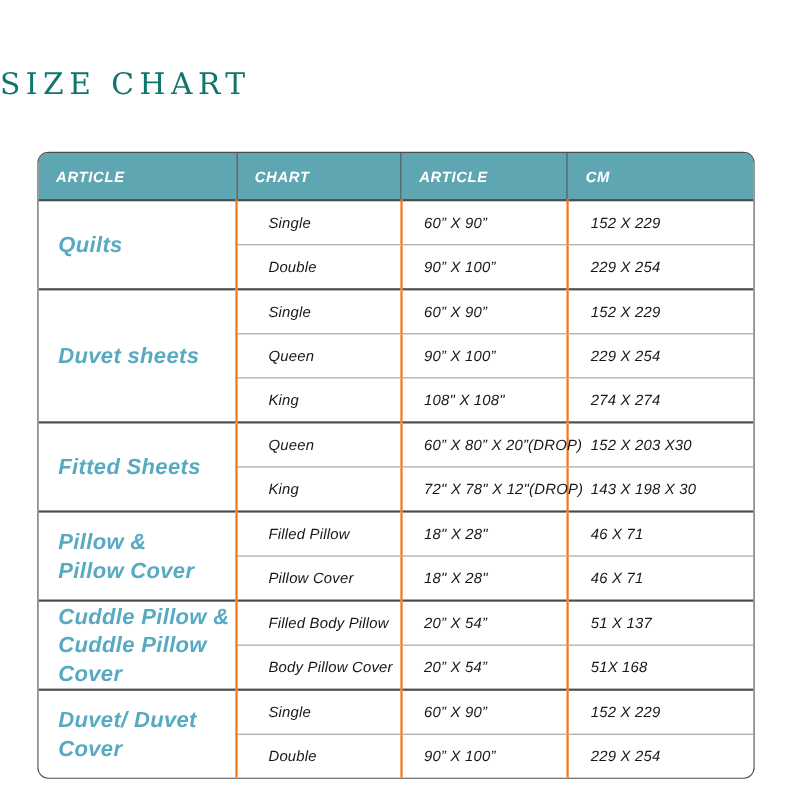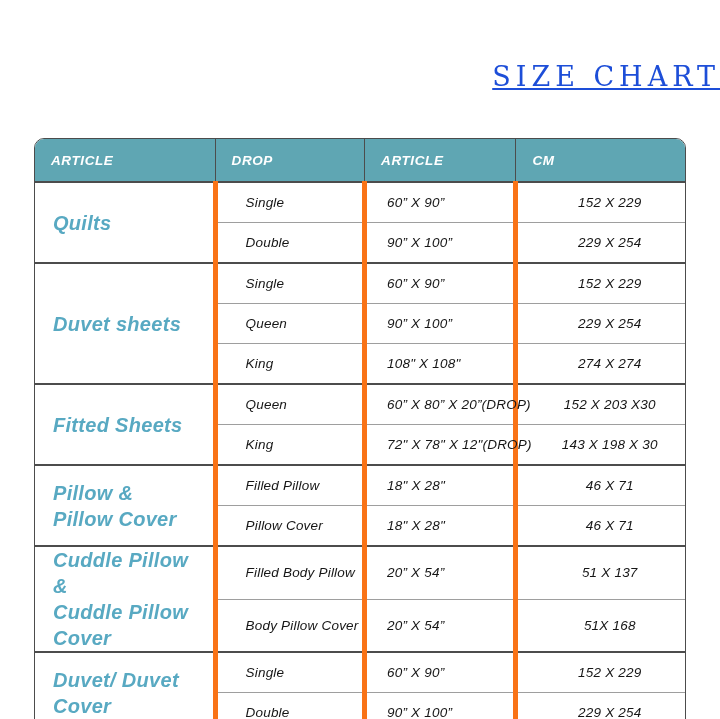--- a/index.html
+++ b/index.html
@@ -10,29 +10,28 @@
   .page {
     width: 720px;
     height: 719px;
     background: #ffffff;
     font-family: "Liberation Sans", sans-serif;
     box-sizing: border-box;
     padding-top: 60px;
     overflow: hidden;
   }
   .title {
-    text-align: right;
+    text-align: left;
     font-family: "DejaVu Serif", serif;
     font-size: 27px;
     letter-spacing: 5px;
-    color: #1d4ed8;
+    color: #0f766e;
     font-weight: 500;
     height: 34px;
     line-height: 34px;
-    text-decoration: underline;
   }
   .table-wrap {
     width: 650px;
     margin: 44px auto 0 auto;
     border: 1.5px solid #4c4c4c;
     border-radius: 10px;
     overflow: hidden;
     background: #ffffff;
   }
   table.size-chart {
@@ -56,27 +55,27 @@
     font-size: 13.5px;
     letter-spacing: 0.6px;
     border-right: 1px solid #4c4c4c;
   }
   th:last-child { border-right: none; }
 
   td {
     height: 39px;
     font-size: 13.5px;
     color: #161616;
-    border-right: 5px solid #f97316;
+    border-right: 2px solid #f97316;
     padding: 0 4px 0 20px;
     vertical-align: middle;
     letter-spacing: 0.2px;
     white-space: nowrap;
   }
-  td:last-child { border-right: none; text-align: center; }
+  td:last-child { border-right: none; }
 
   td.size-cell { padding-left: 28px; }
 
   td.article-cell {
     padding-left: 18px;
     color: #58a9c2;
     font-weight: bold;
     font-size: 20px;
     letter-spacing: 0.3px;
     white-space: normal;
@@ -96,21 +95,21 @@
     <table class="size-chart">
       <colgroup>
         <col class="c-article">
         <col class="c-size">
         <col class="c-inches">
         <col class="c-cm">
       </colgroup>
       <thead>
         <tr id="head-row">
             <th>ARTICLE</th>
-            <th>DROP</th>
+            <th>CHART</th>
             <th>ARTICLE</th>
             <th>CM</th>
           </tr>
       </thead>
       <tbody id="table-body">
           <tr class="section-start">
             <td class="article-cell" rowspan="2">
               <div>Quilts</div>
             </td>
             <td class="size-cell">Single</td>

